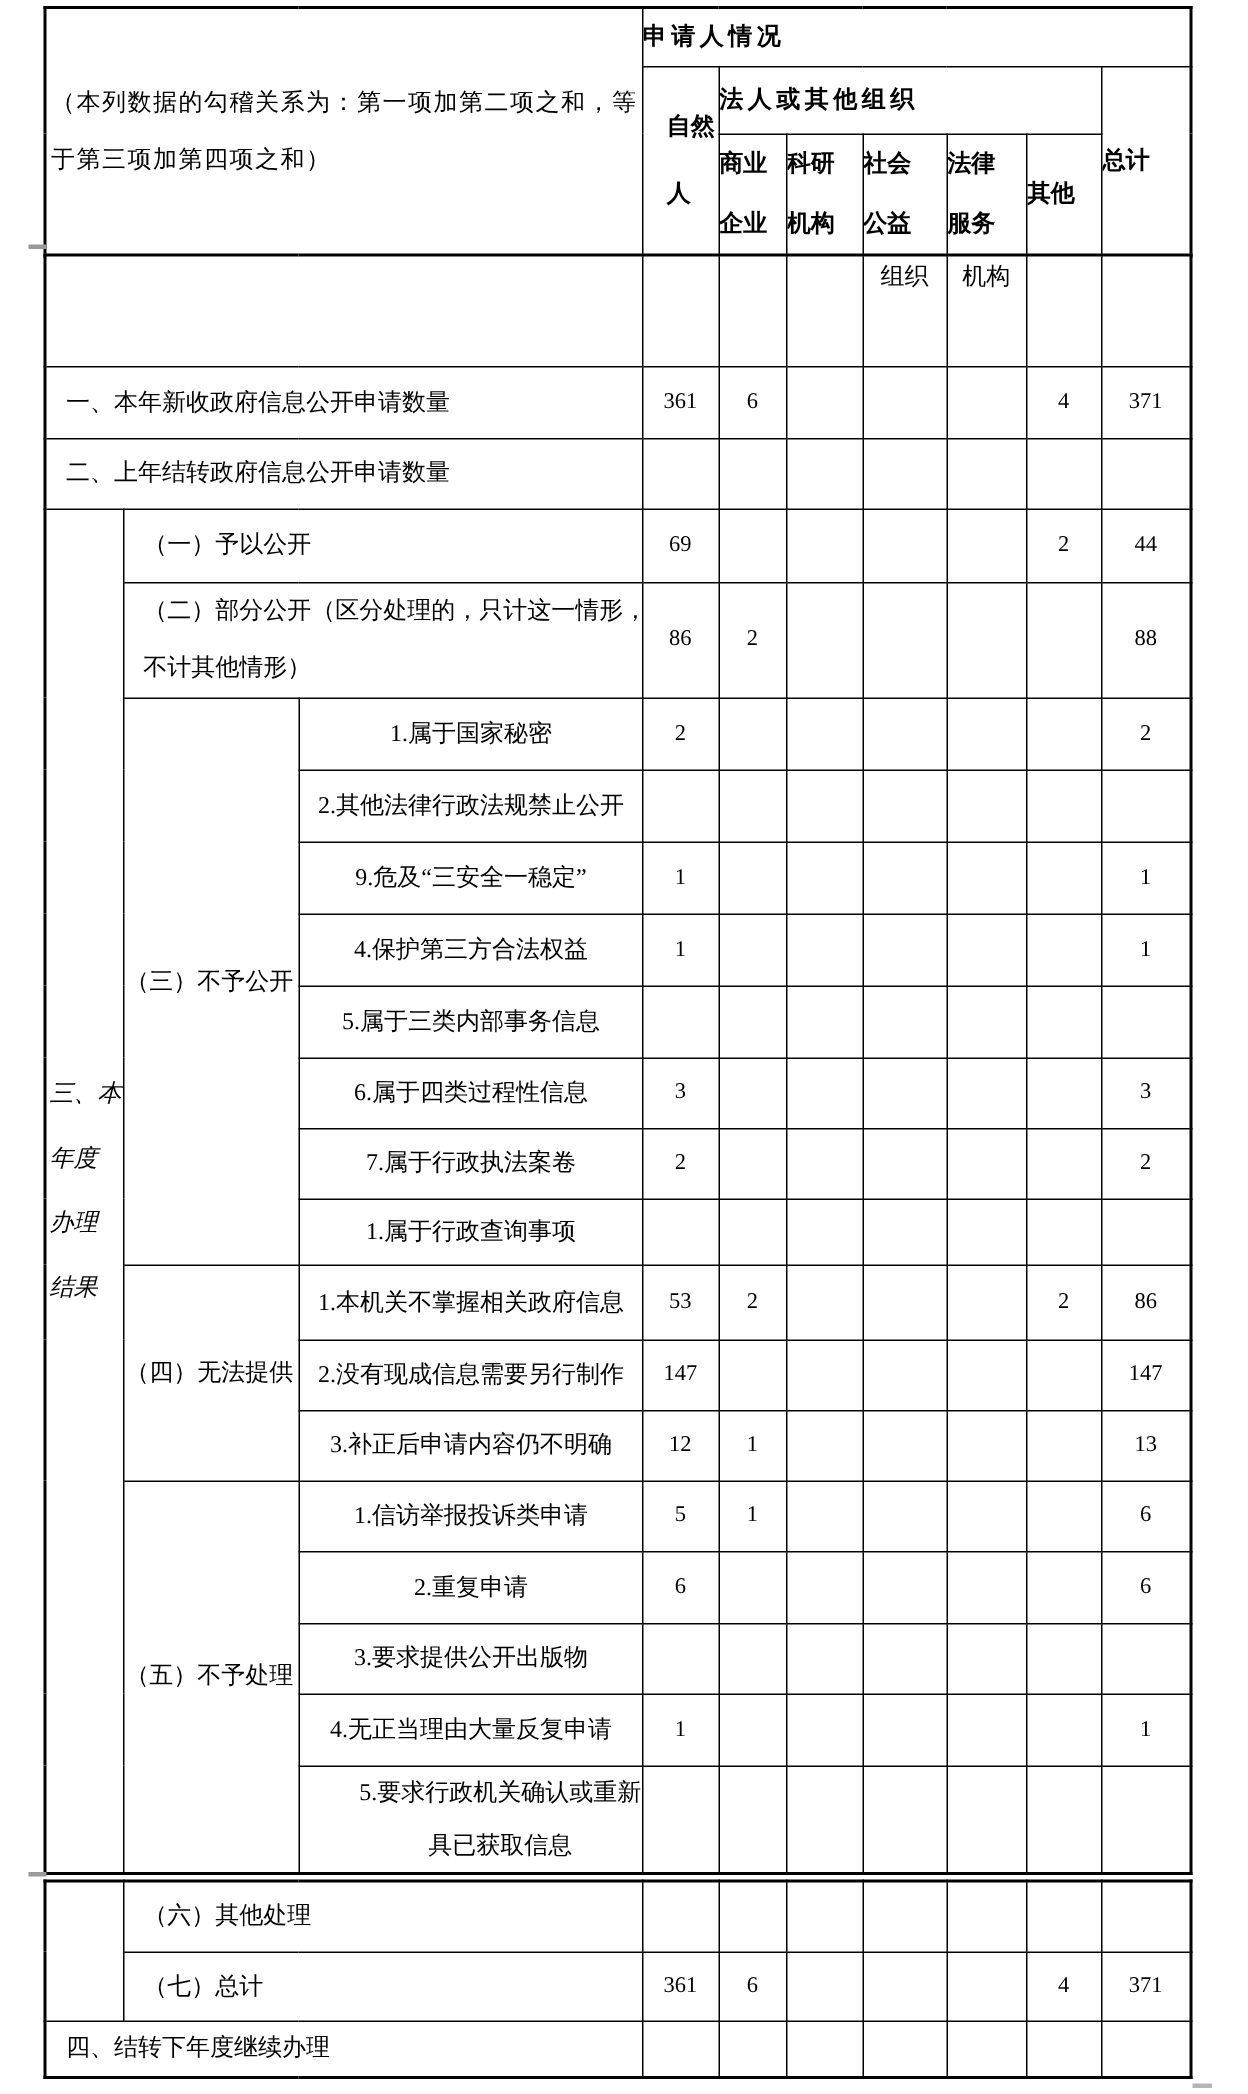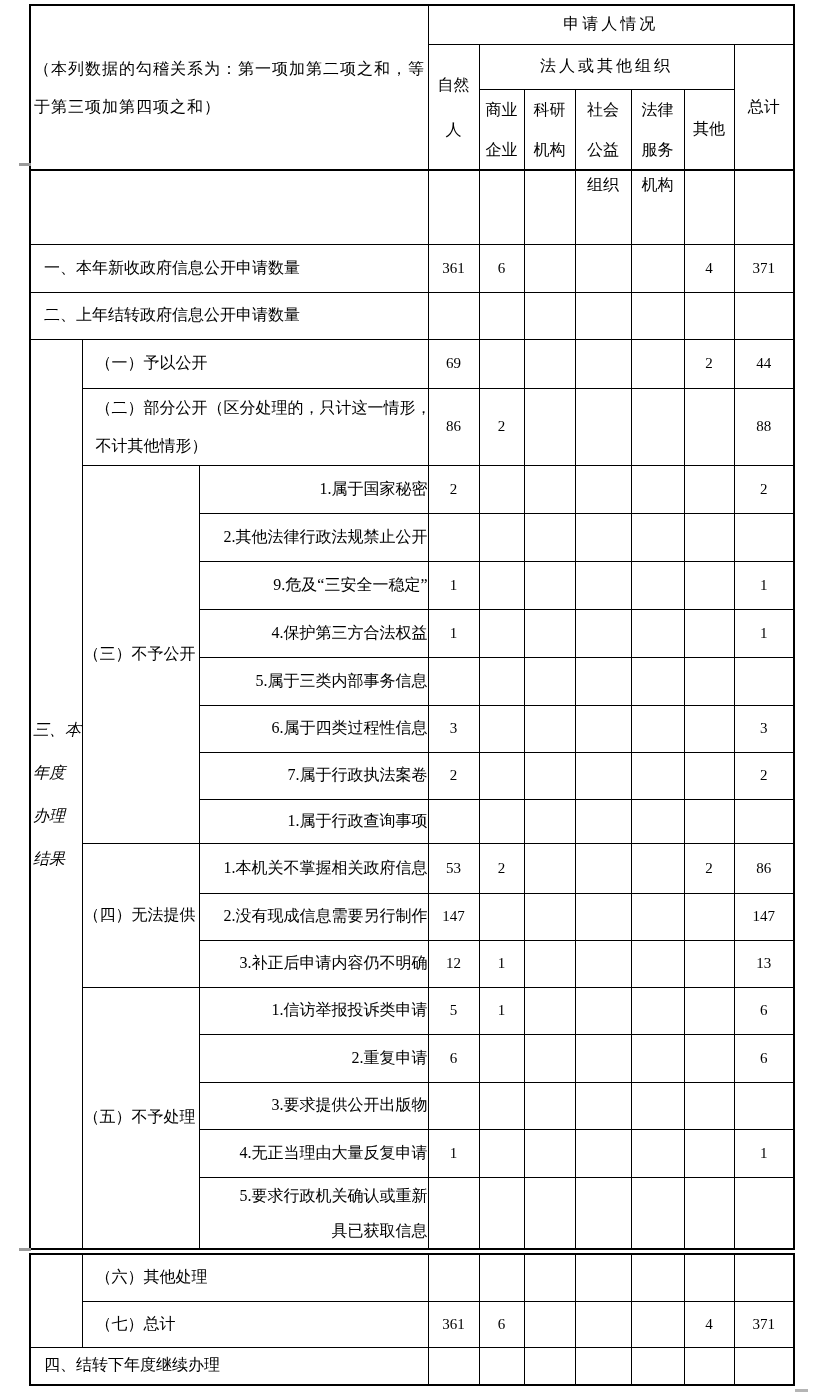--- a/index.html
+++ b/index.html
@@ -14,29 +14,29 @@
     border-collapse:collapse;table-layout:fixed;background:#fff;
     border:2px solid #000;
   }
   #t1{top:4px}
   #t2{top:169px}
   #t3{top:1253px}
   td{border:1px solid #000;padding:0;vertical-align:middle;overflow:hidden;}
   
   .note{vertical-align:middle;text-align:left;padding-left:3px;font-size:16px;}
   .note div{line-height:38px;white-space:nowrap;letter-spacing:1px;}
-  .hc{text-align:center;font-size:16px;}
+  .hc{font-size:16px;font-weight:bold;}
   .sp{letter-spacing:3px;}
   .two span{display:block;line-height:40px;}
-  .nat span{display:block;line-height:45px;}
+  .nat span{display:block;line-height:45px;margin-left:16px;}
   .cont{vertical-align:top;text-align:center;font-size:16px;line-height:26px;padding-top:1px;}
   
   .lab{font-size:16px;text-align:left;padding-left:13px;white-space:nowrap;}
   .lab2 div{line-height:38px;white-space:nowrap;}
-  .itm{font-size:16px;text-align:right;padding-left:1px;white-space:nowrap;}
+  .itm{font-size:16px;text-align:center;padding-left:1px;white-space:nowrap;}
   .itm2 div{line-height:35px;white-space:nowrap;margin-left:39px;}
   .glab{font-size:16px;text-align:left;padding-left:1px;white-space:nowrap;}
   .vlab{font-size:16px;text-align:left;padding-left:2px;vertical-align:middle;font-style:italic;}
   .vlab div{line-height:43px;white-space:nowrap;}
   .num{font-size:15px;text-align:center;}
   .blank{}
   
   .tick{position:absolute;height:3px;background:#9a9a9a;}
   #tick1{left:19px;top:163px;width:12px;}
   #tick2{left:19px;top:1248px;width:12px;}

